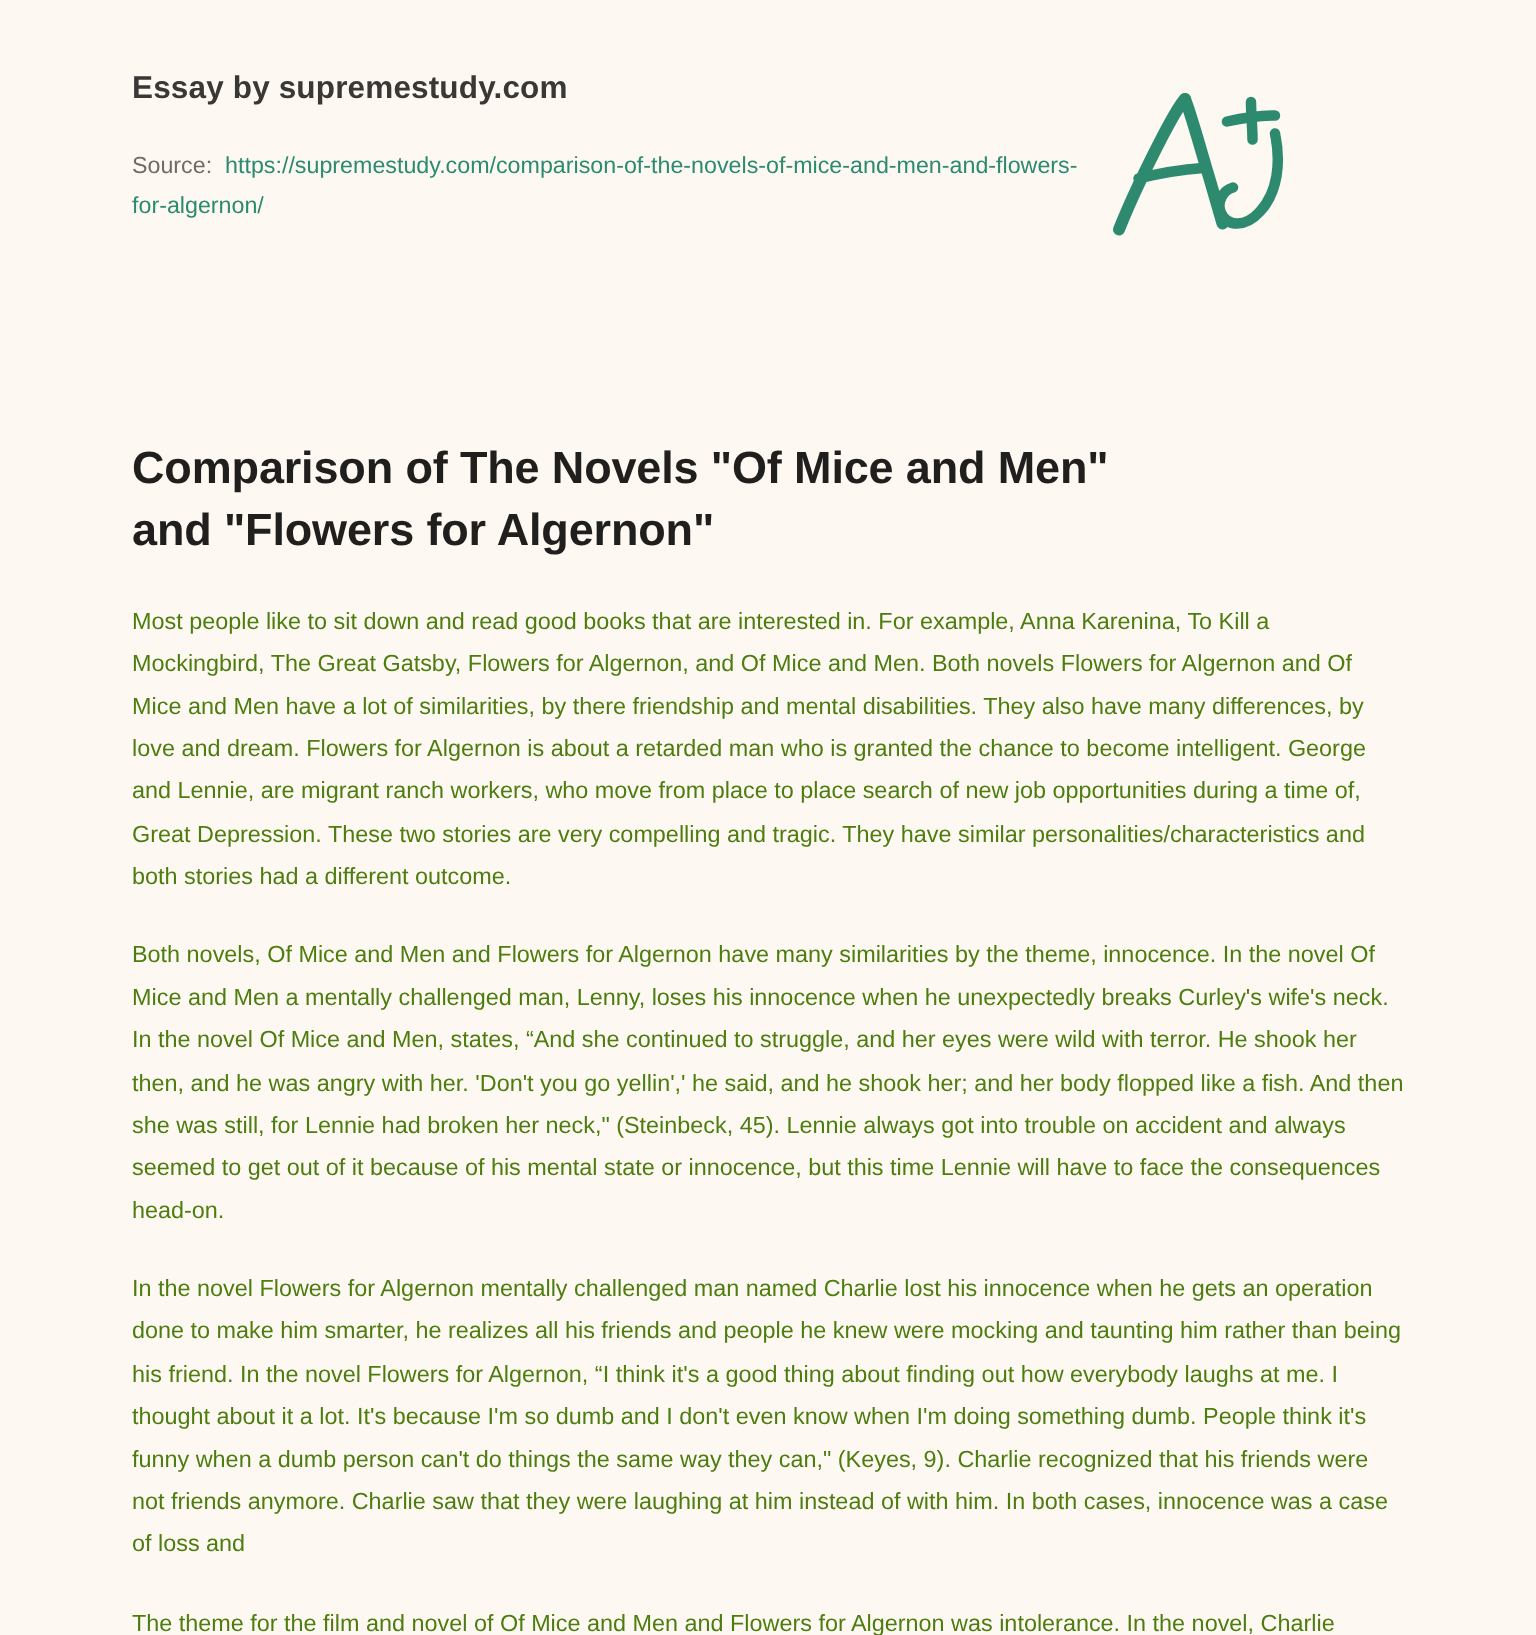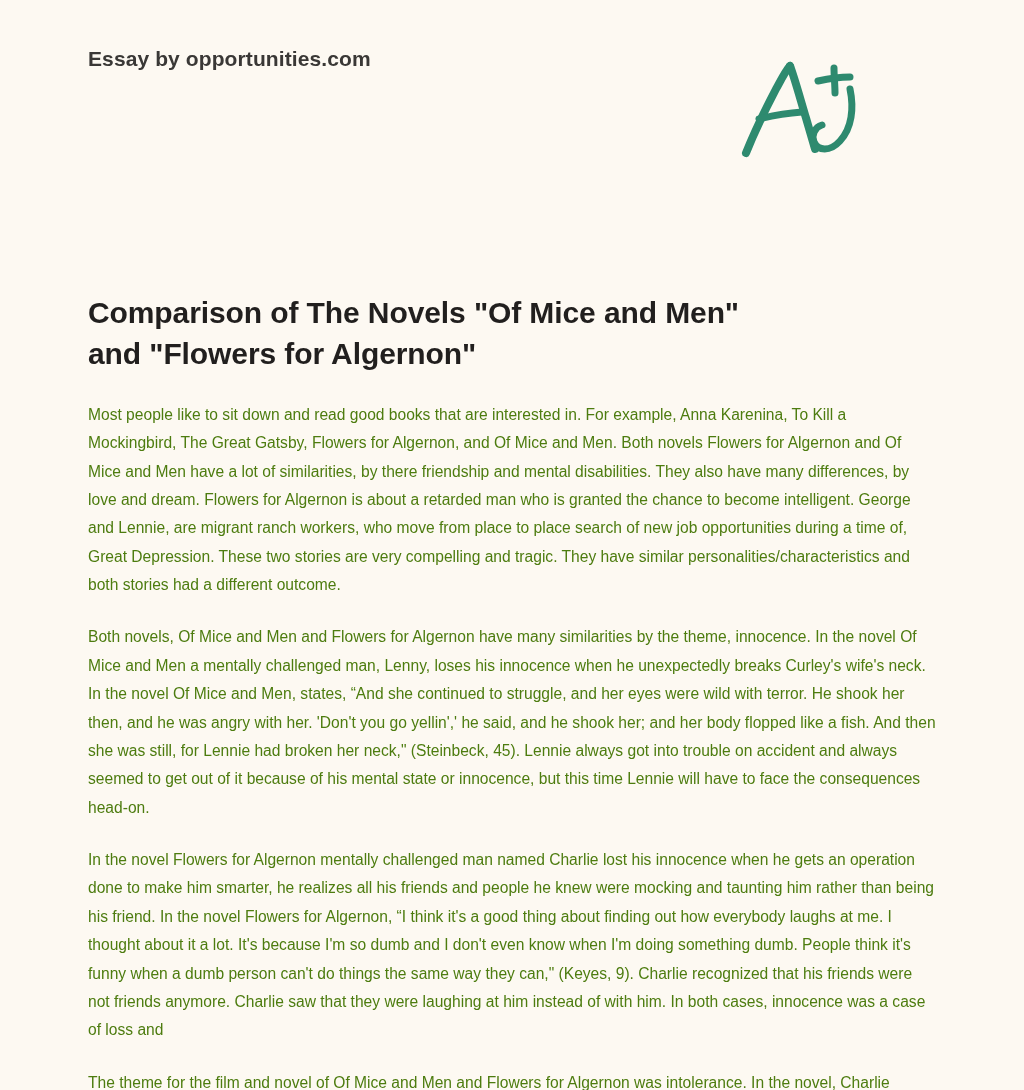--- a/index.html
+++ b/index.html
@@ -94,22 +94,26 @@
     margin-bottom: 0;
   }
 </style>
 </head>
 <body>
 
 <div class="page">
 
   <div class="header">
 
-    <div class="essay-by">Essay by opportunities.com</div>
+    <div class="essay-by">Essay by supremestudy.com</div>
 
+    <div class="source-line">
+      <span class="source-label">Source:</span>
+      <span>&nbsp;</span><a class="source-url" href="#">https://supremestudy.com/comparison-of-the-novels-of-mice-and-men-and-flowers-for-algernon/</a>
+    </div>
 
     <div class="logo">
       <svg viewBox="0 0 126 104" xmlns="http://www.w3.org/2000/svg" fill="none" stroke="#2e8a6f" stroke-linecap="round" stroke-linejoin="round">
 
         <path d="M8 97 C14 82 26 56 38 33 C44 22 48 14 52 10" stroke-width="8"></path>
 
         <path d="M52 10 C56 20 62 42 68 62 C72 76 75 86 77 93" stroke-width="8"></path>
 
         <path d="M21 63 C33 60 50 57 64 56" stroke-width="7"></path>
 

